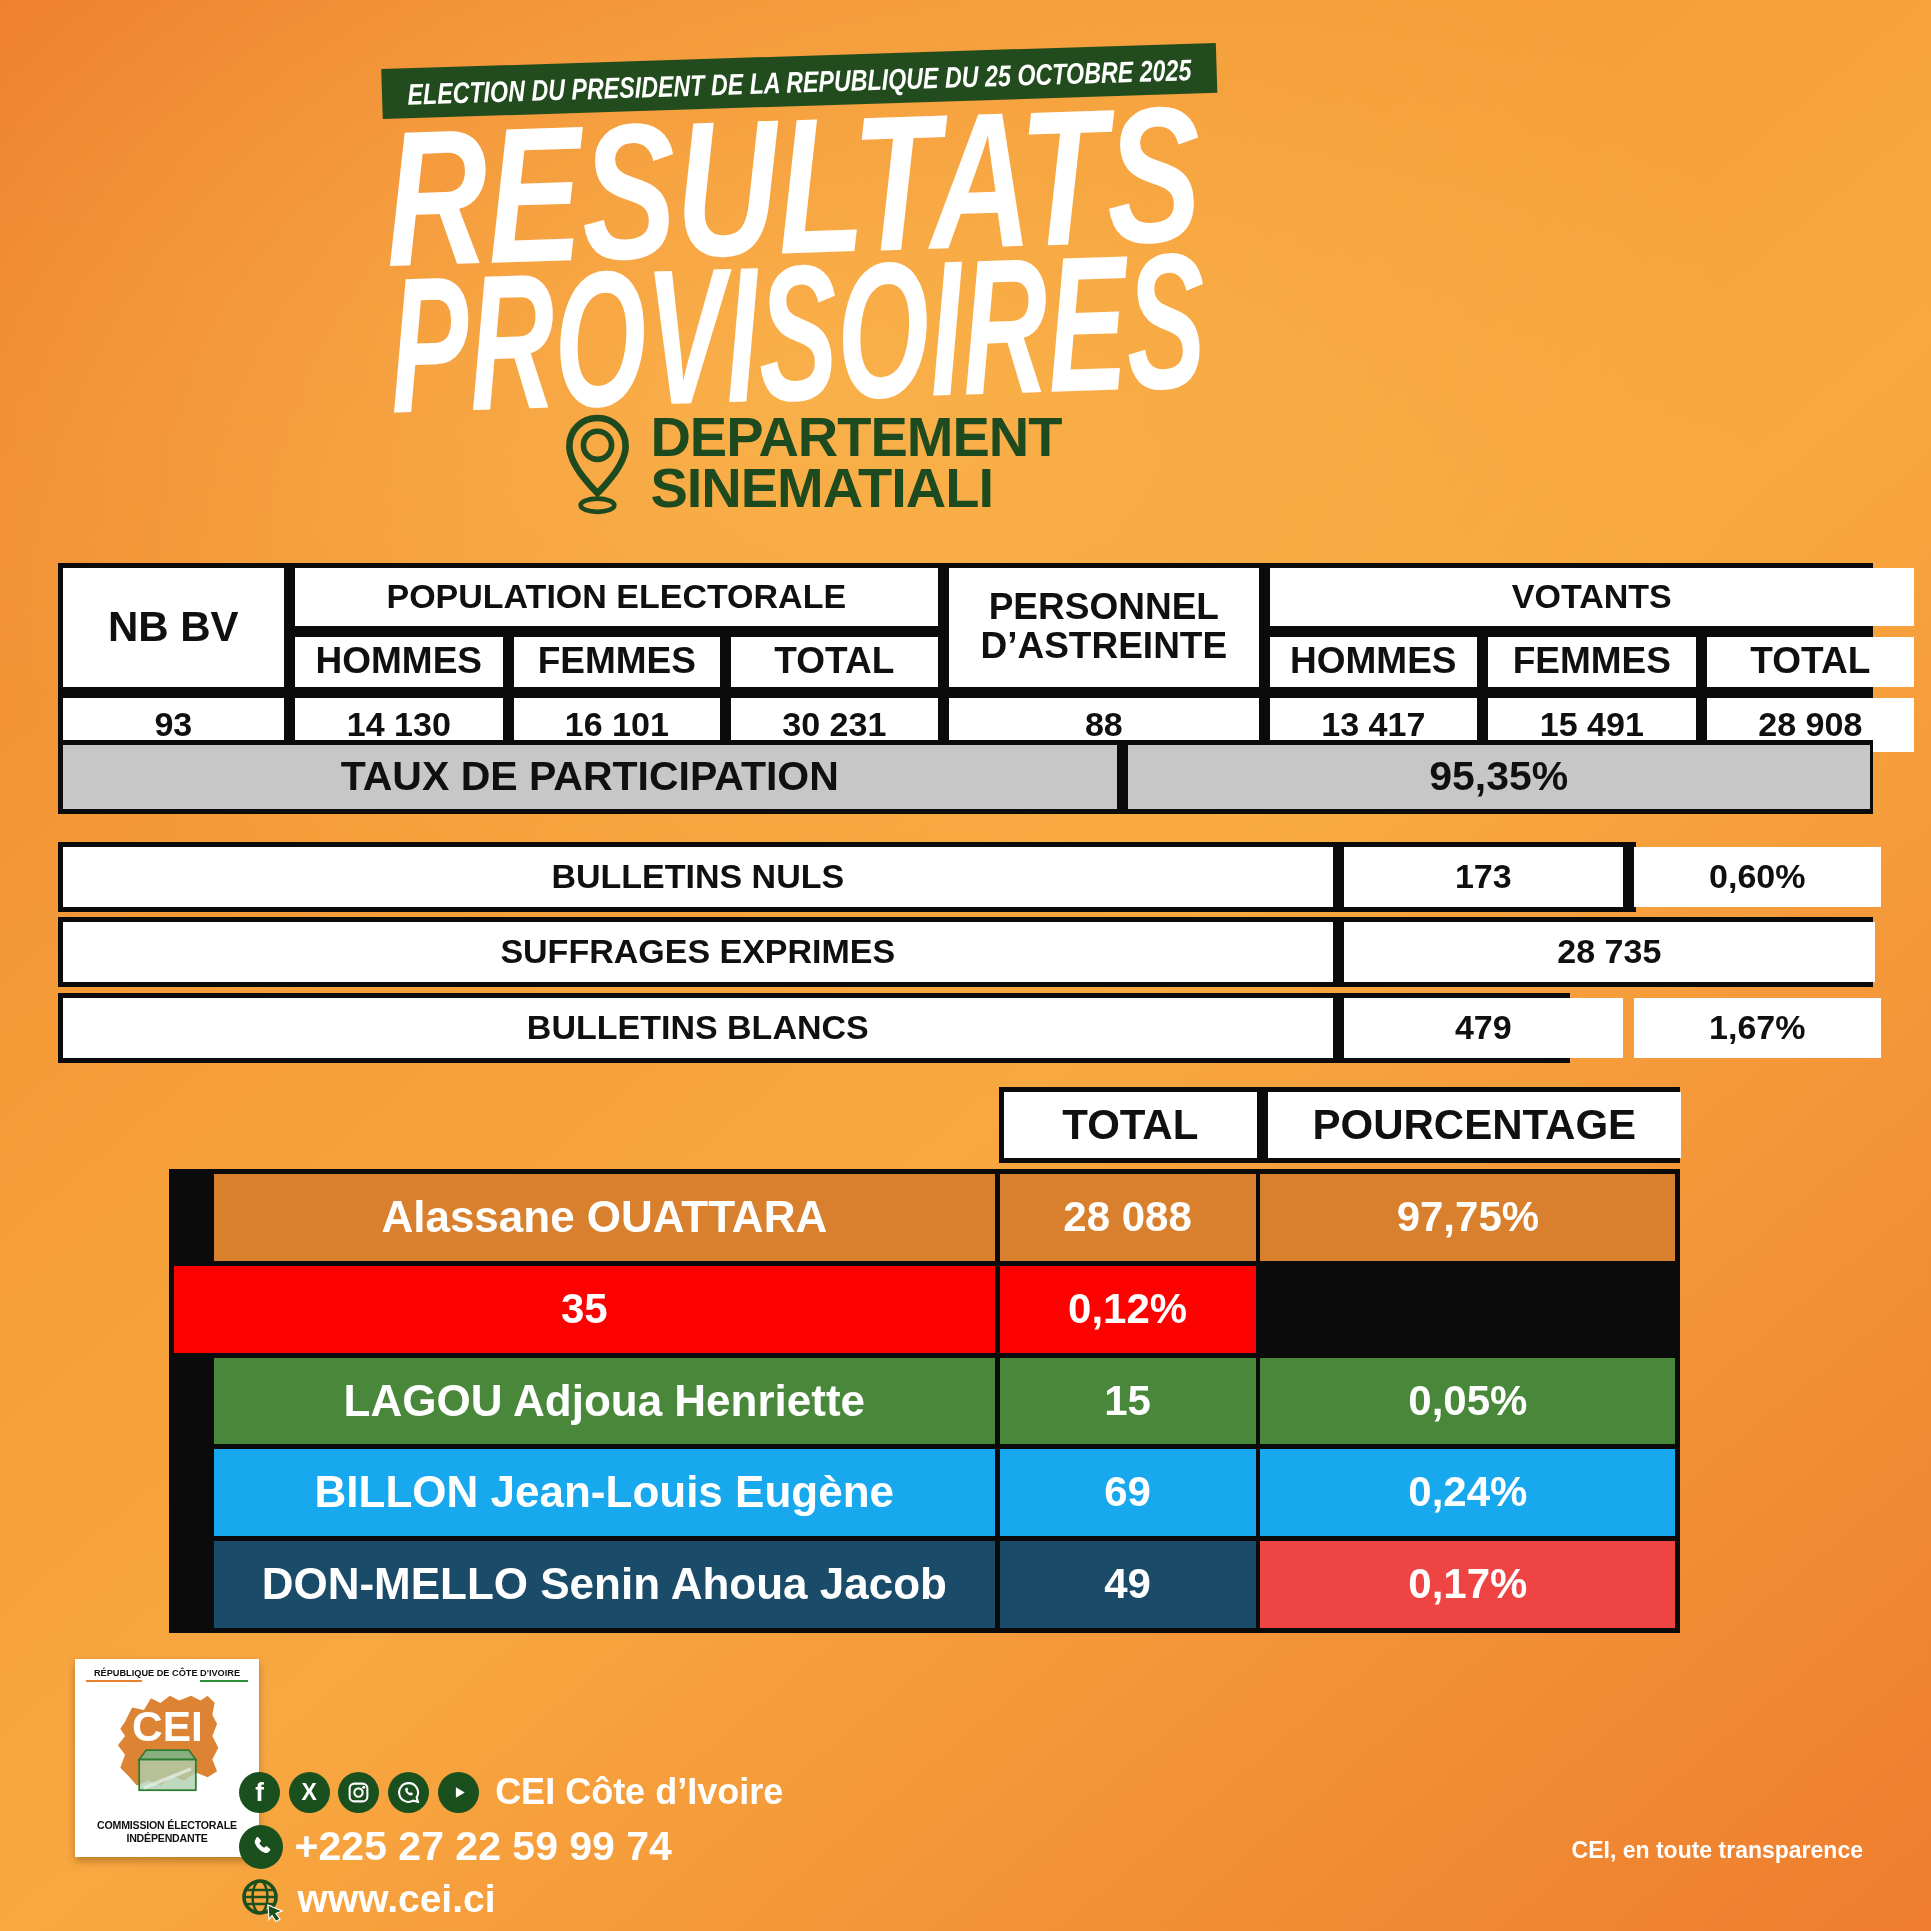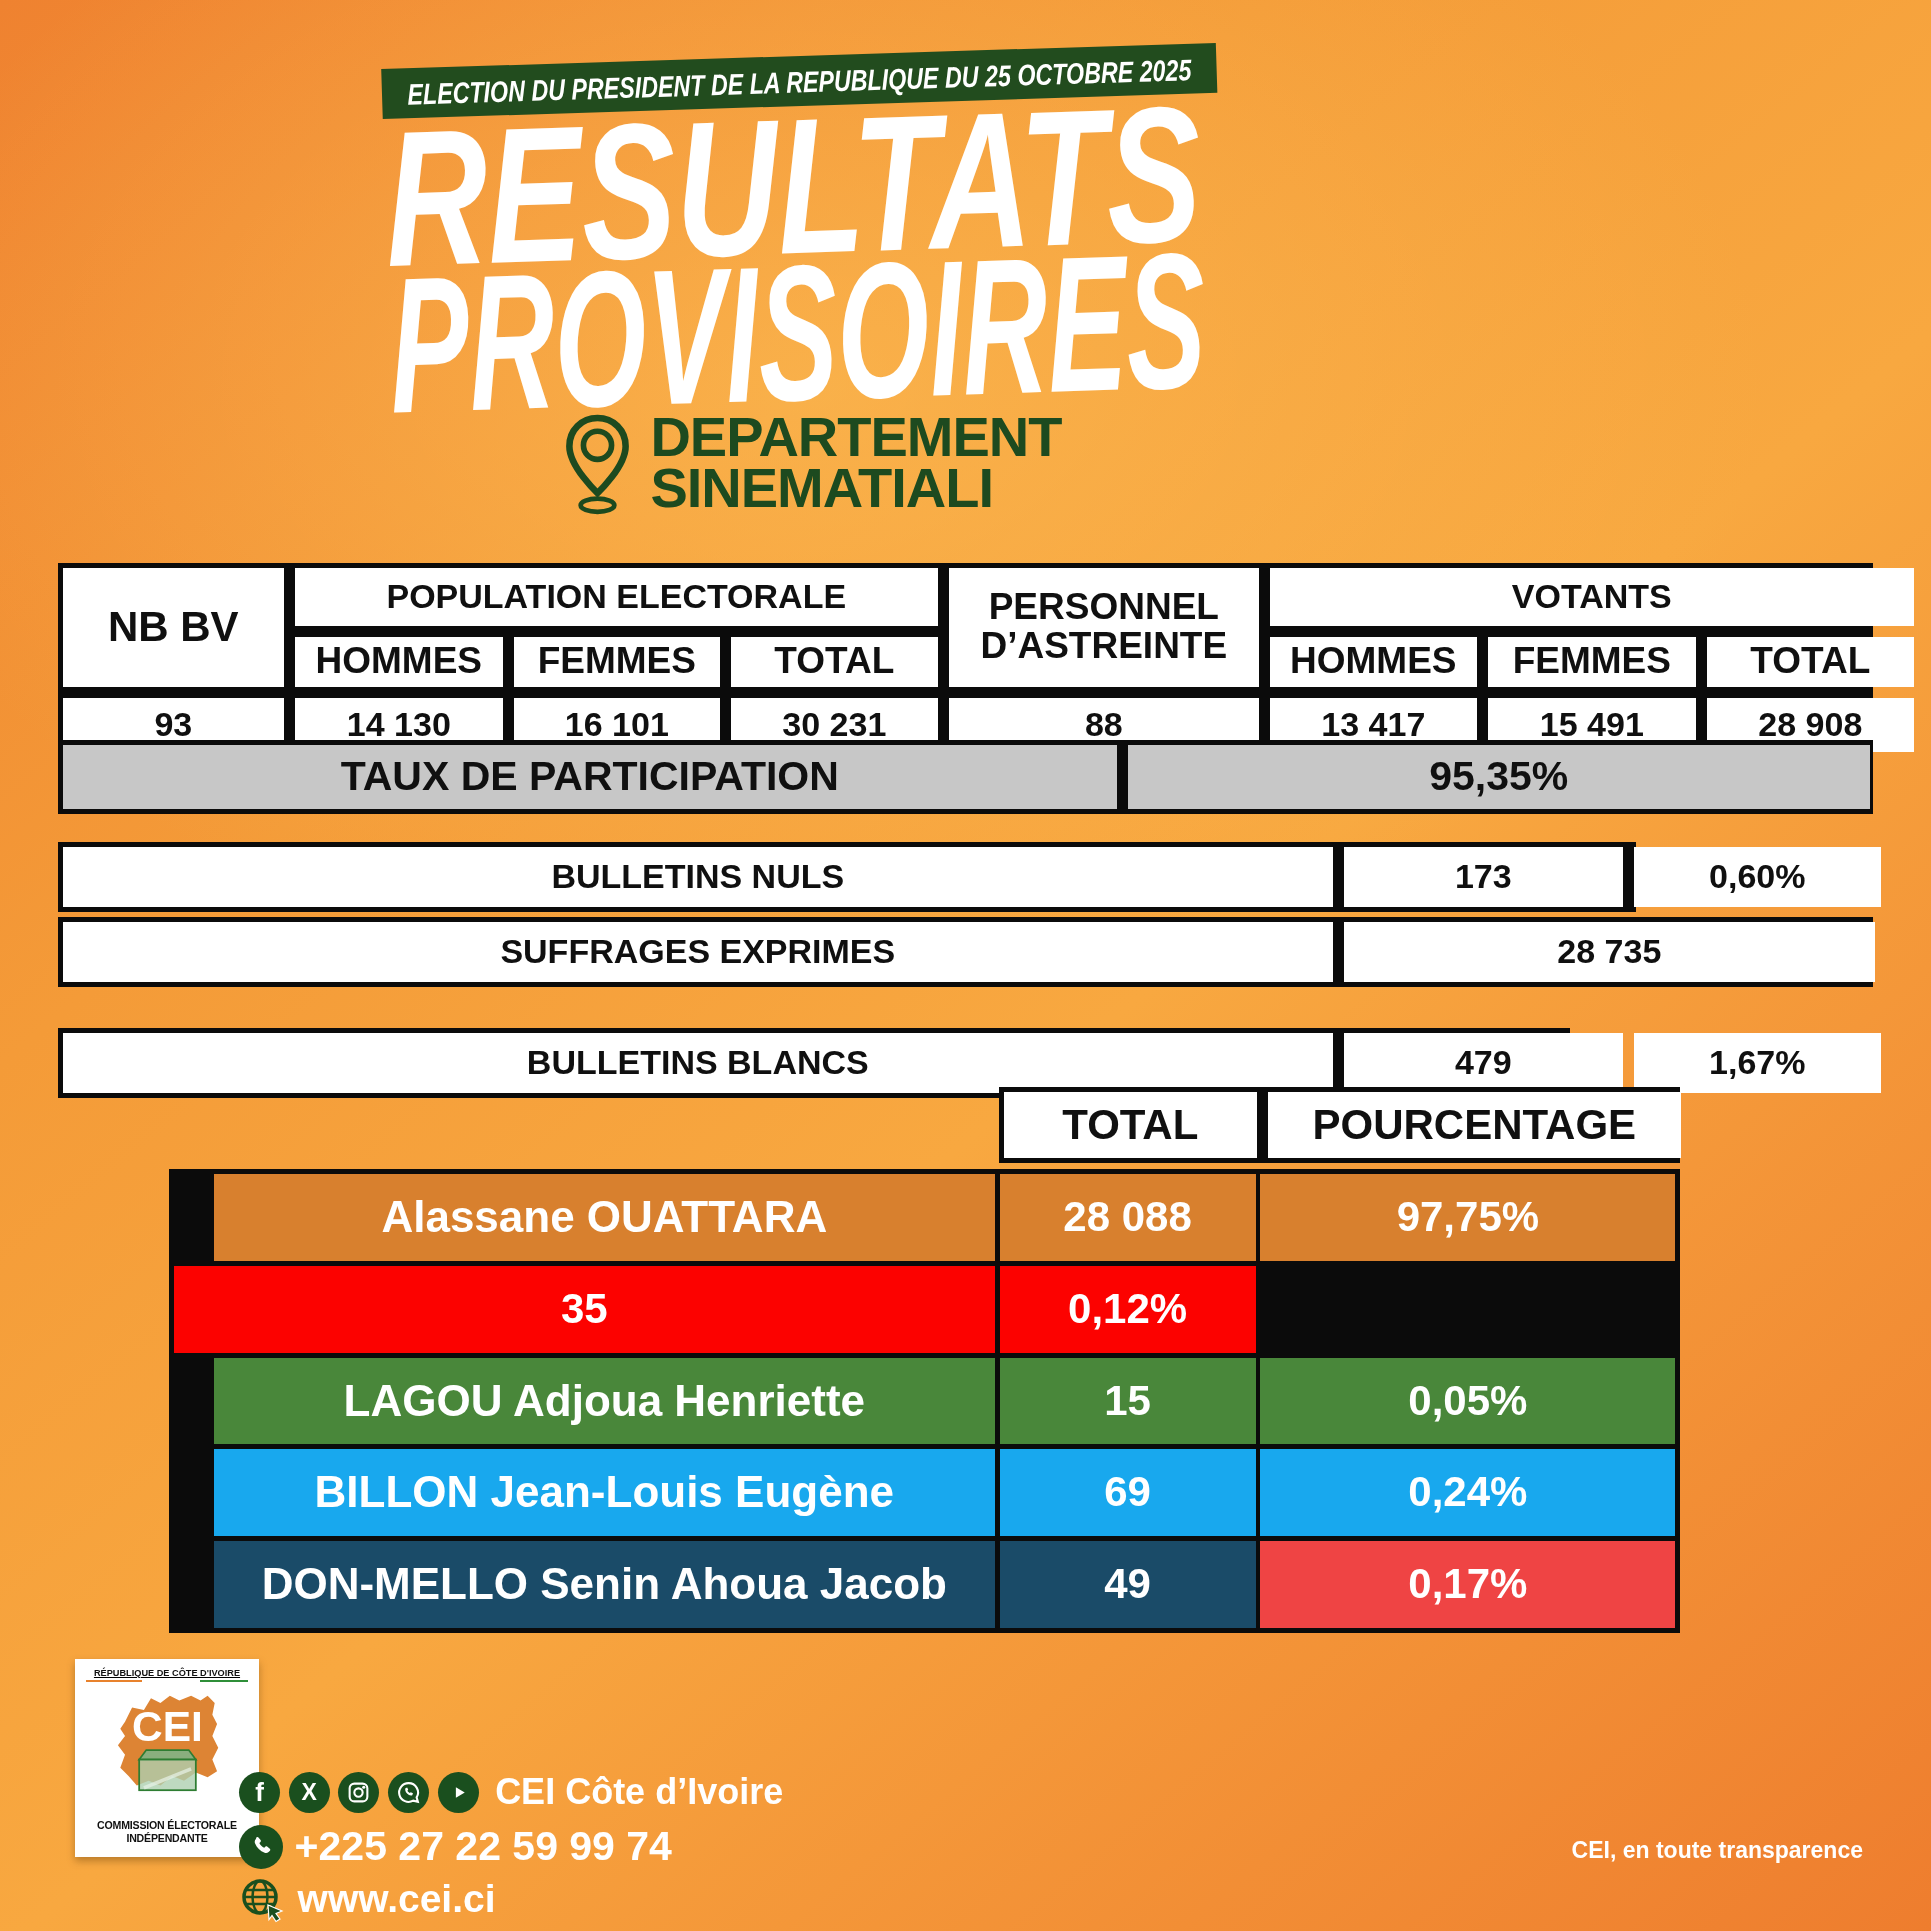--- a/index.html
+++ b/index.html
@@ -22,31 +22,31 @@
   .cell{background:#fff;display:flex;align-items:center;justify-content:center;
         color:#101010;font-weight:bold;text-align:center;line-height:1.05;}
   #summary{left:58px;top:563px;width:1815px;
     grid-template-columns:221px 208px 206px 207px 310px 207px 208px 207px;
     grid-template-rows:58px 50px 54px;}
   .f38{font-size:37px;} .f40{font-size:34px;} .f42{font-size:41px;} .f44{font-size:42px;}
   #participation{left:58px;top:740px;width:1815px;grid-template-columns:1054px 742px;grid-template-rows:64px;}
   #participation .cell{background:#c7c7c7;}
   #nuls{left:58px;top:842px;width:1578px;grid-template-columns:1270px 279px 247px;grid-template-rows:60px;}
   #exprimes{left:58px;top:917px;width:1815px;grid-template-columns:1270px 531px;grid-template-rows:60px;}
-  #blancs{left:58px;top:1028px;width:1512px;grid-template-columns:1270px 279px 247px;grid-template-rows:60px;}
+  #blancs{left:58px;top:993px;width:1512px;grid-template-columns:1270px 279px 247px;grid-template-rows:60px;}
   
   #res-head{left:999px;top:1087px;width:681px;grid-template-columns:253px 413px;grid-template-rows:66px;}
   .crow{position:absolute;left:169px;width:1511px;height:97px;background:#0b0b0b;display:grid;
         grid-template-columns:821px 256px 415px;grid-template-rows:87px;gap:4.8px;padding:4.8px;box-sizing:border-box;}
   .crow .cell{color:#fff;font-size:42px;}
   .crow .cname{font-size:44px;margin-left:40px;}
   .c0{top:1169px;} .c1{top:1261px;} .c2{top:1353px;} .c3{top:1444px;} .c4{top:1536px;}
   
   .logo-card{position:absolute;left:75px;top:1659px;width:184px;height:198px;background:#fff;
-             box-shadow:0 3.9px 7.7px rgba(70,40,0,.35);text-decoration:underline;}
+             box-shadow:0 3.9px 7.7px rgba(70,40,0,.35);}
   .flap{position:absolute;bottom:-4.8px;width:19.3px;height:11.6px;background:#a8a8a8;z-index:-1;}
   .flap.left{left:-8.7px;transform:skewY(10deg);}
   .flap.right{right:-8.7px;transform:skewY(-10deg);}
   .rep{font-size:9.2px;font-weight:bold;color:#111;text-align:center;margin-top:8.7px;white-space:nowrap;}
   .rep-bars{display:flex;justify-content:space-between;padding:0 10.6px;margin-top:1.9px;}
   .rep-bars .bar-o{width:56px;height:2.9px;background:#e8822d;}
   .rep-bars .bar-g{width:48px;height:2.9px;background:#2f8f39;}
   .map-wrap{position:relative;width:135px;margin:1.9px auto 0;}
   .commission{position:absolute;bottom:12.6px;width:100%;text-align:center;font-weight:bold;
               font-size:10.6px;line-height:12.6px;color:#111;letter-spacing:-0.2px;}

